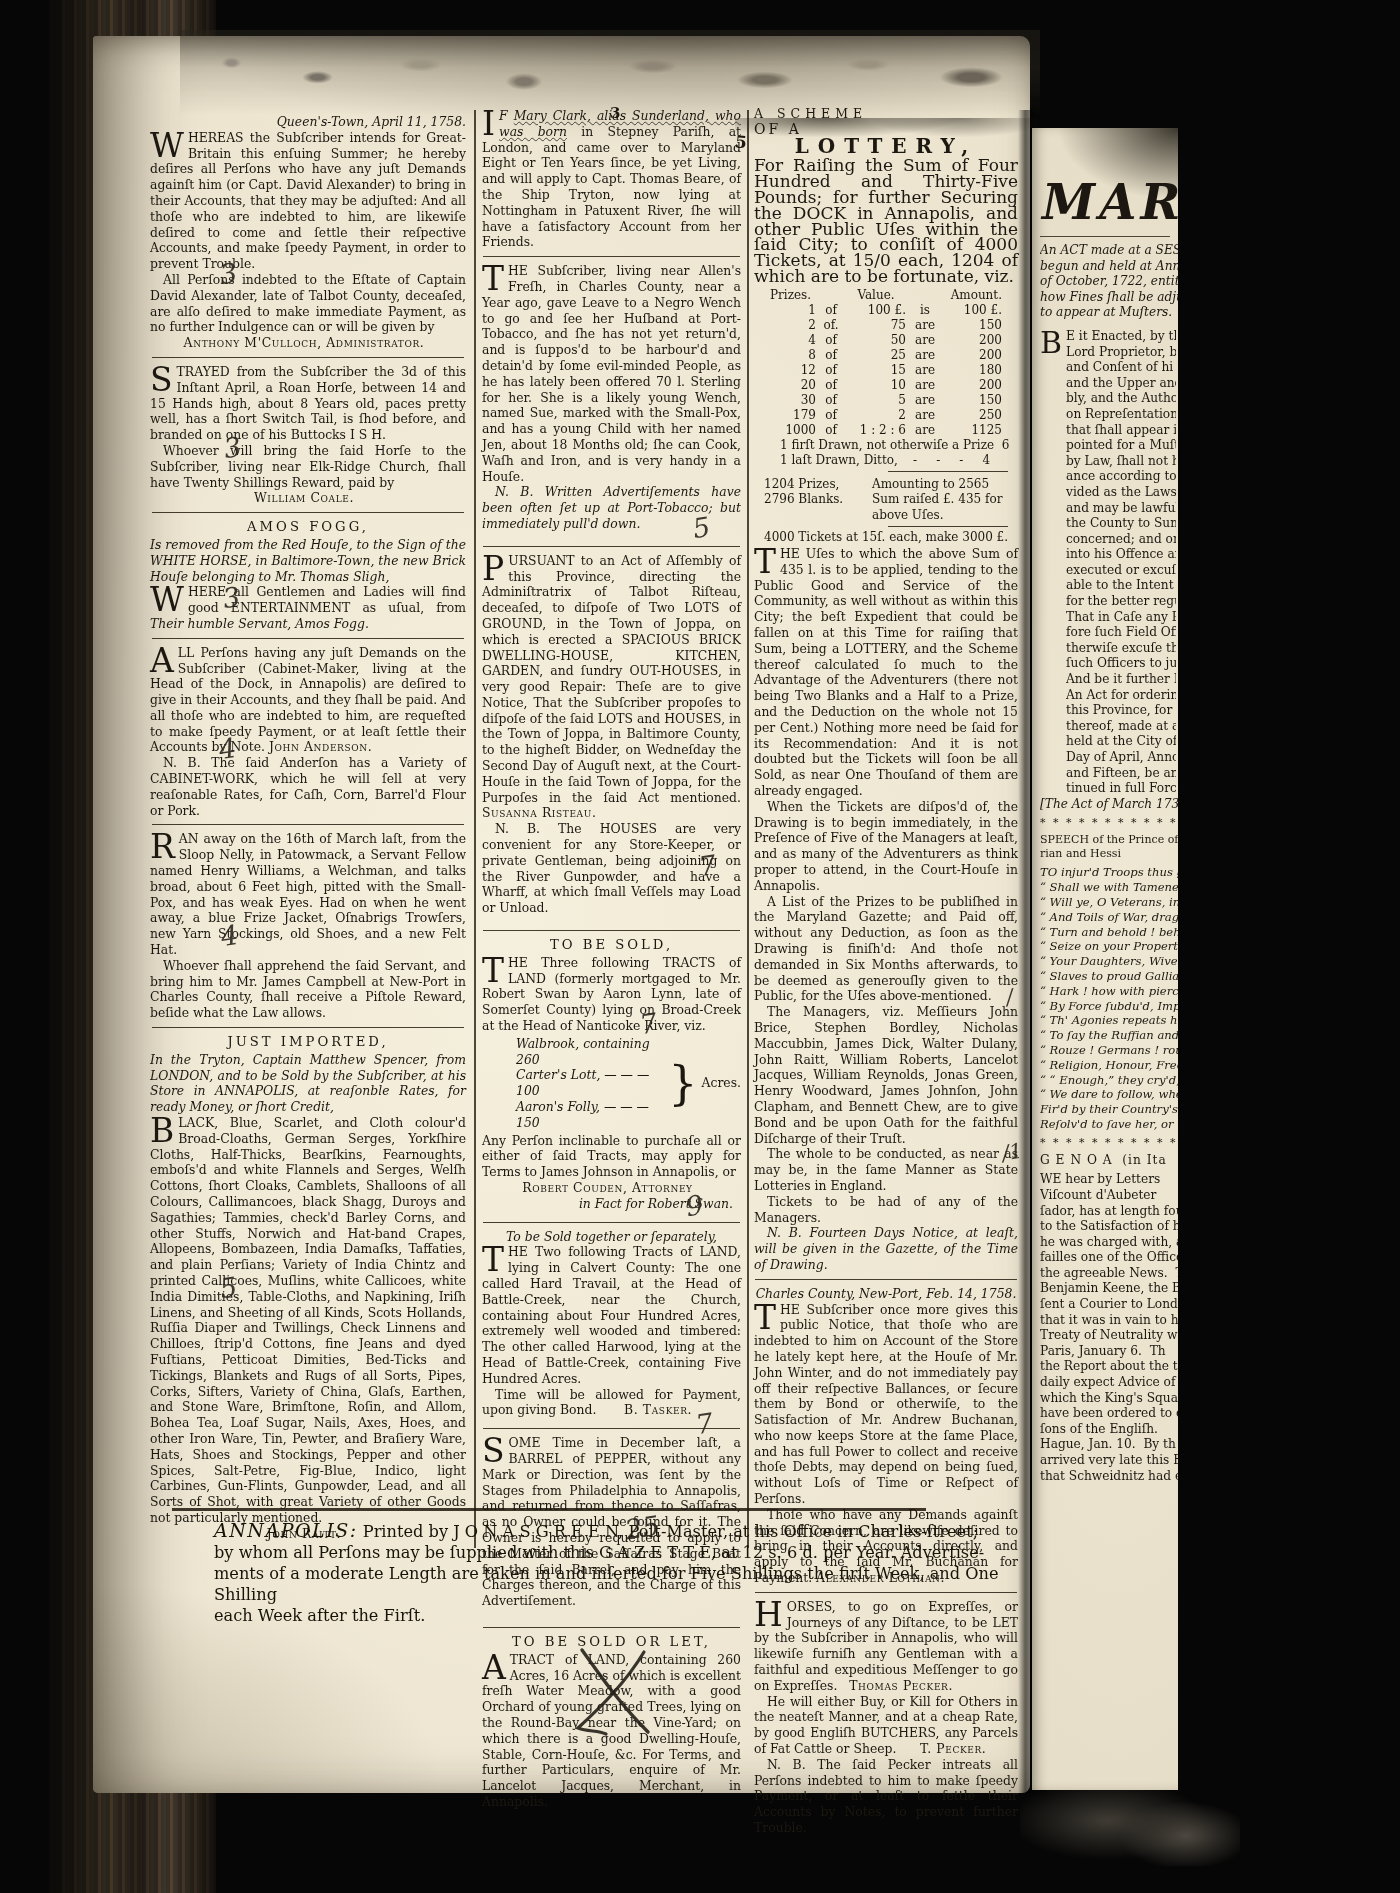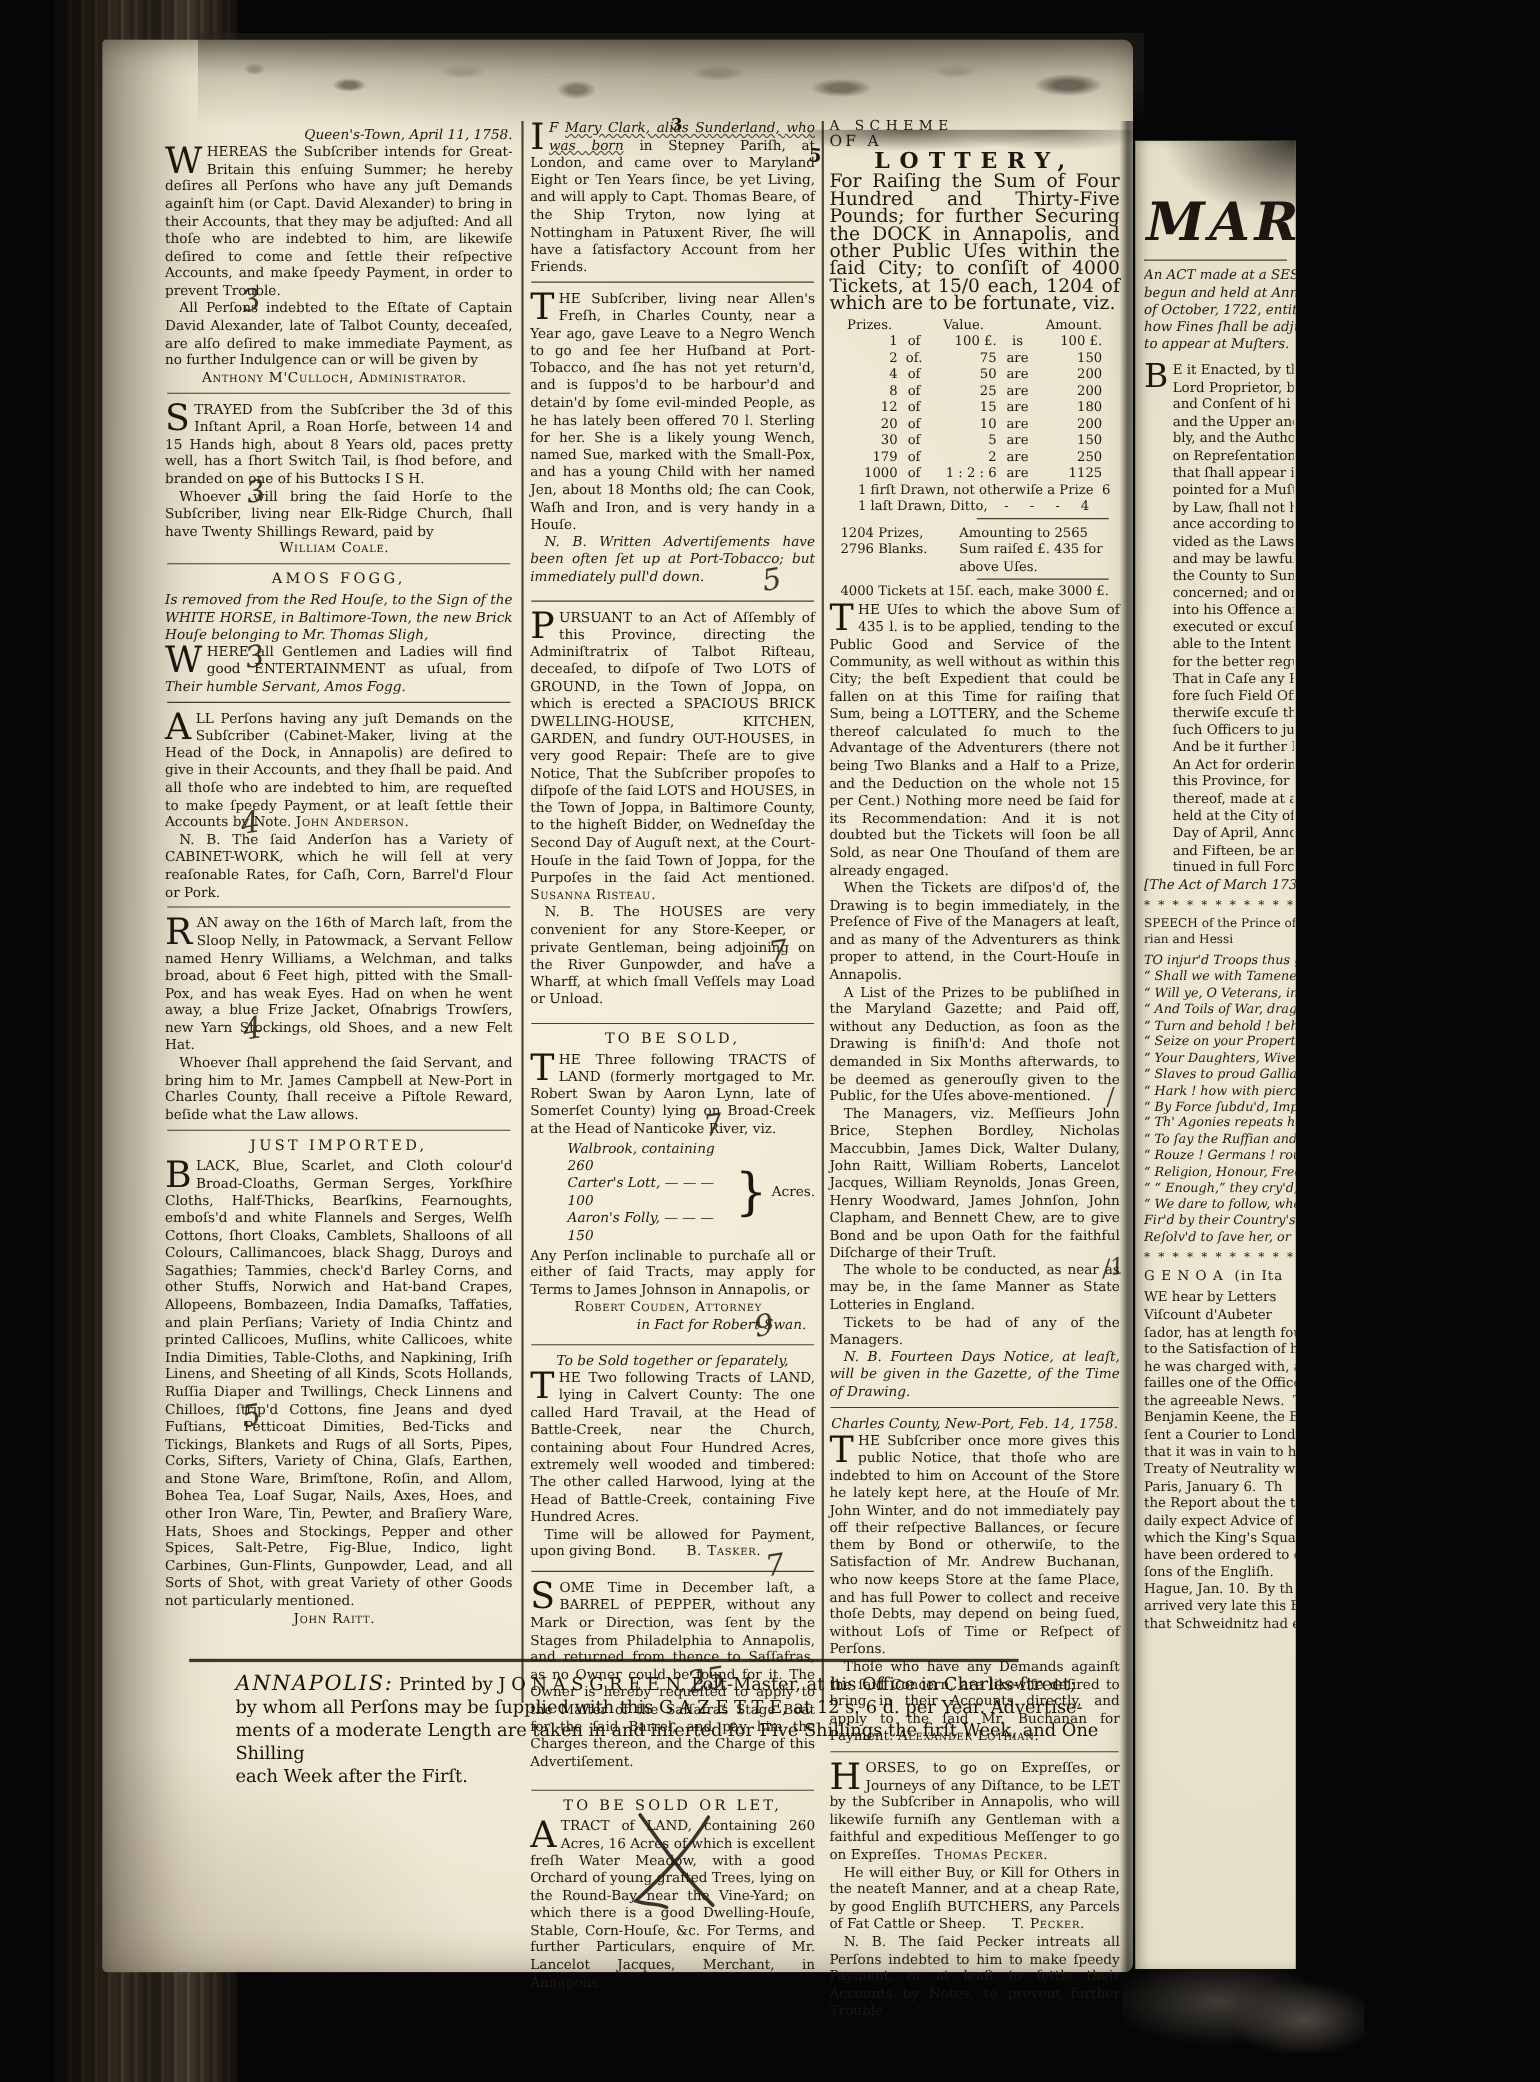--- a/index.html
+++ b/index.html
@@ -139,20 +139,21 @@
     <p class="j ind">N. B. The ſaid Anderſon has a Variety of CABINET-WORK, which he will ſell at very reaſonable Rates, for Caſh, Corn, Barrel'd Flour or Pork.</p>
   </section>
   <div class="rule"></div>
   <section>
     <p class="j"><span class="drop">R</span><span>AN away on the 16th of March laſt, from the Sloop Nelly, in Patowmack, a Servant Fellow named Henry Williams, a Welchman, and talks broad, about 6 Feet high, pitted with the Small-Pox, and has weak Eyes.  Had on when he went away, a blue Frize Jacket, Oſnabrigs Trowſers, new Yarn Stockings, old Shoes, and a new Felt Hat.</span></p>
     <p class="j ind">Whoever ſhall apprehend the ſaid Servant, and bring him to Mr. James Campbell at New-Port in Charles County, ſhall receive a Piſtole Reward, beſide what the Law allows.</p>
   </section>
   <div class="rule"></div>
   <section>
     <p class="h1">JUST IMPORTED,</p>
+    <p class="j i">In the Tryton, Captain Matthew Spencer, from LONDON, and to be Sold by the Subſcriber, at his Store in ANNAPOLIS, at reaſonble Rates, for ready Money, or ſhort Credit,</p>
     <p class="j"><span class="drop">B</span><span>LACK, Blue, Scarlet, and Cloth colour'd Broad-Cloaths, German Serges, Yorkſhire Cloths, Half-Thicks, Bearſkins, Fearnoughts, emboſs'd and white Flannels and Serges, Welſh Cottons, ſhort Cloaks, Camblets, Shalloons of all Colours, Callimancoes, black Shagg, Duroys and Sagathies; Tammies, check'd Barley Corns, and other Stuffs, Norwich and Hat-band Crapes, Allopeens, Bombazeen, India Damaſks, Taffaties, and plain Perſians; Variety of India Chintz and printed Callicoes, Muſlins, white Callicoes, white India Dimities, Table-Cloths, and Napkining, Iriſh Linens, and Sheeting of all Kinds, Scots Hollands, Ruſſia Diaper and Twillings, Check Linnens and Chilloes, ſtrip'd Cottons, fine Jeans and dyed Fuſtians, Petticoat Dimities, Bed-Ticks and Tickings, Blankets and Rugs of all Sorts, Pipes, Corks, Sifters, Variety of China, Glaſs, Earthen, and Stone Ware, Brimſtone, Roſin, and Allom, Bohea Tea, Loaf Sugar, Nails, Axes, Hoes, and other Iron Ware, Tin, Pewter, and Braſiery Ware, Hats, Shoes and Stockings, Pepper and other Spices, Salt-Petre, Fig-Blue, Indico, light Carbines, Gun-Flints, Gunpowder, Lead, and all Sorts of Shot, with great Variety of other Goods not particularly mentioned.</span></p>
     <p class="sig">John Raitt.</p>
   </section>
 </div>
 
 <div class="col" id="c2">
   <section>
     <p class="j"><span class="drop">I</span><span class="i">F </span><span class="i" style="text-decoration:underline wavy 1.4px rgba(45,42,34,.85)">Mary Clark, alias Sunderland, who was born</span><span> in Stepney Pariſh, at London, and came over to Maryland Eight or Ten Years ſince, be yet Living, and will apply to Capt. Thomas Beare, of the Ship Tryton, now lying at Nottingham in Patuxent River, ſhe will have a ſatisfactory Account from her Friends.</span></p>
   </section>
   <div class="rule"></div>

